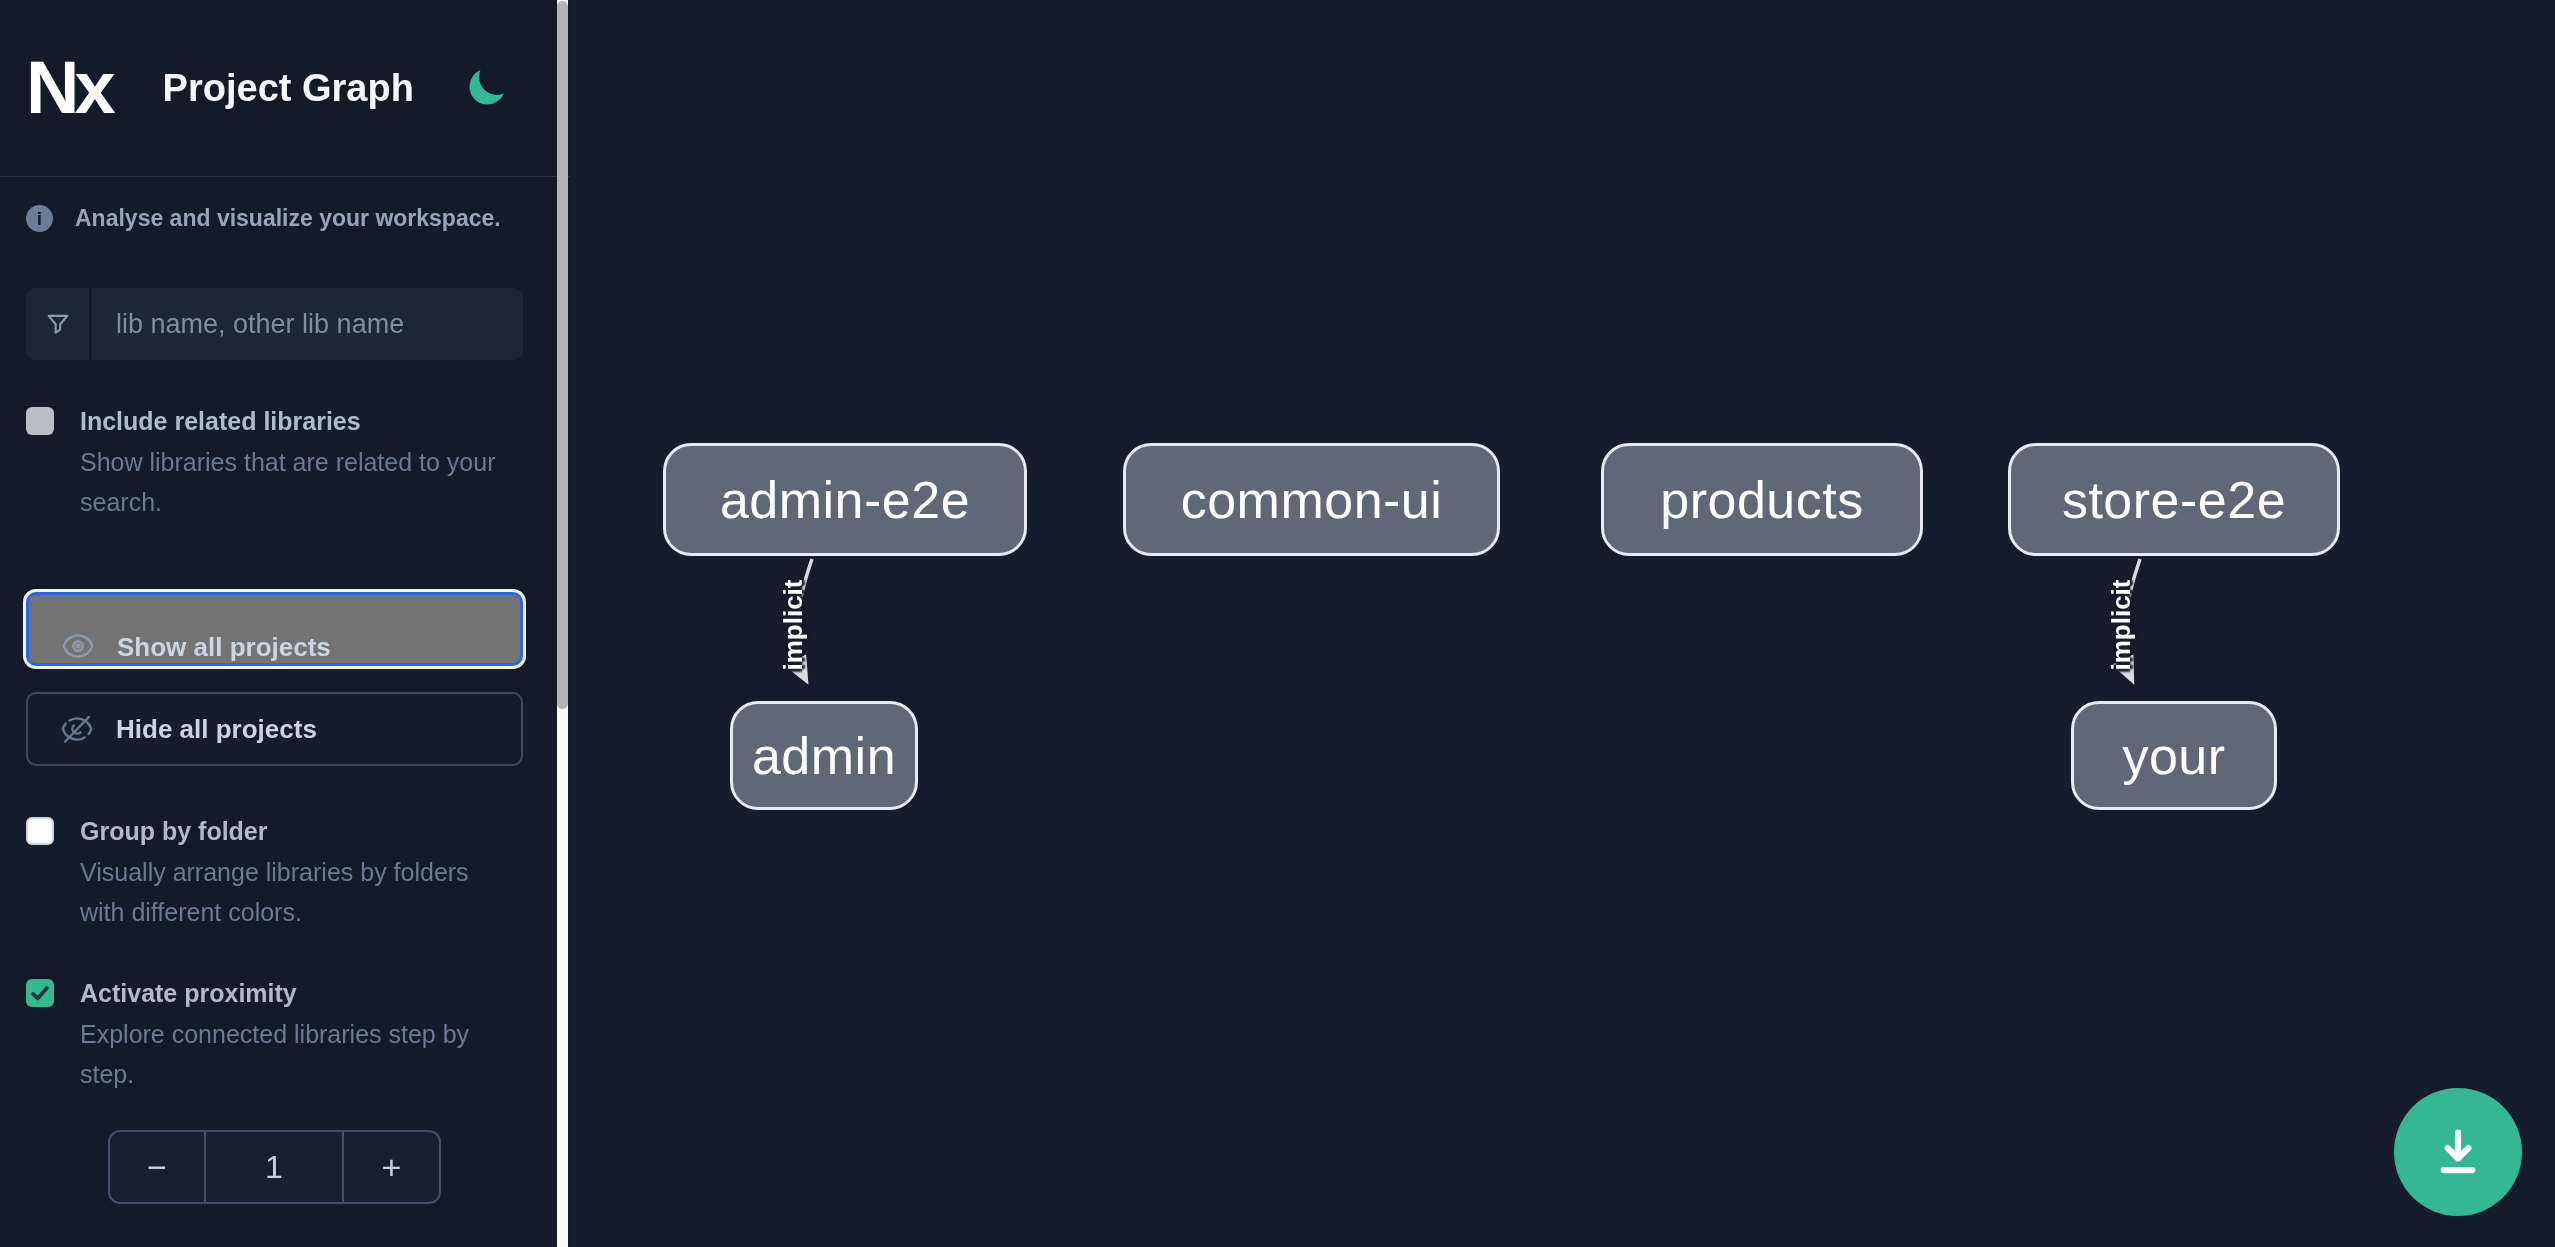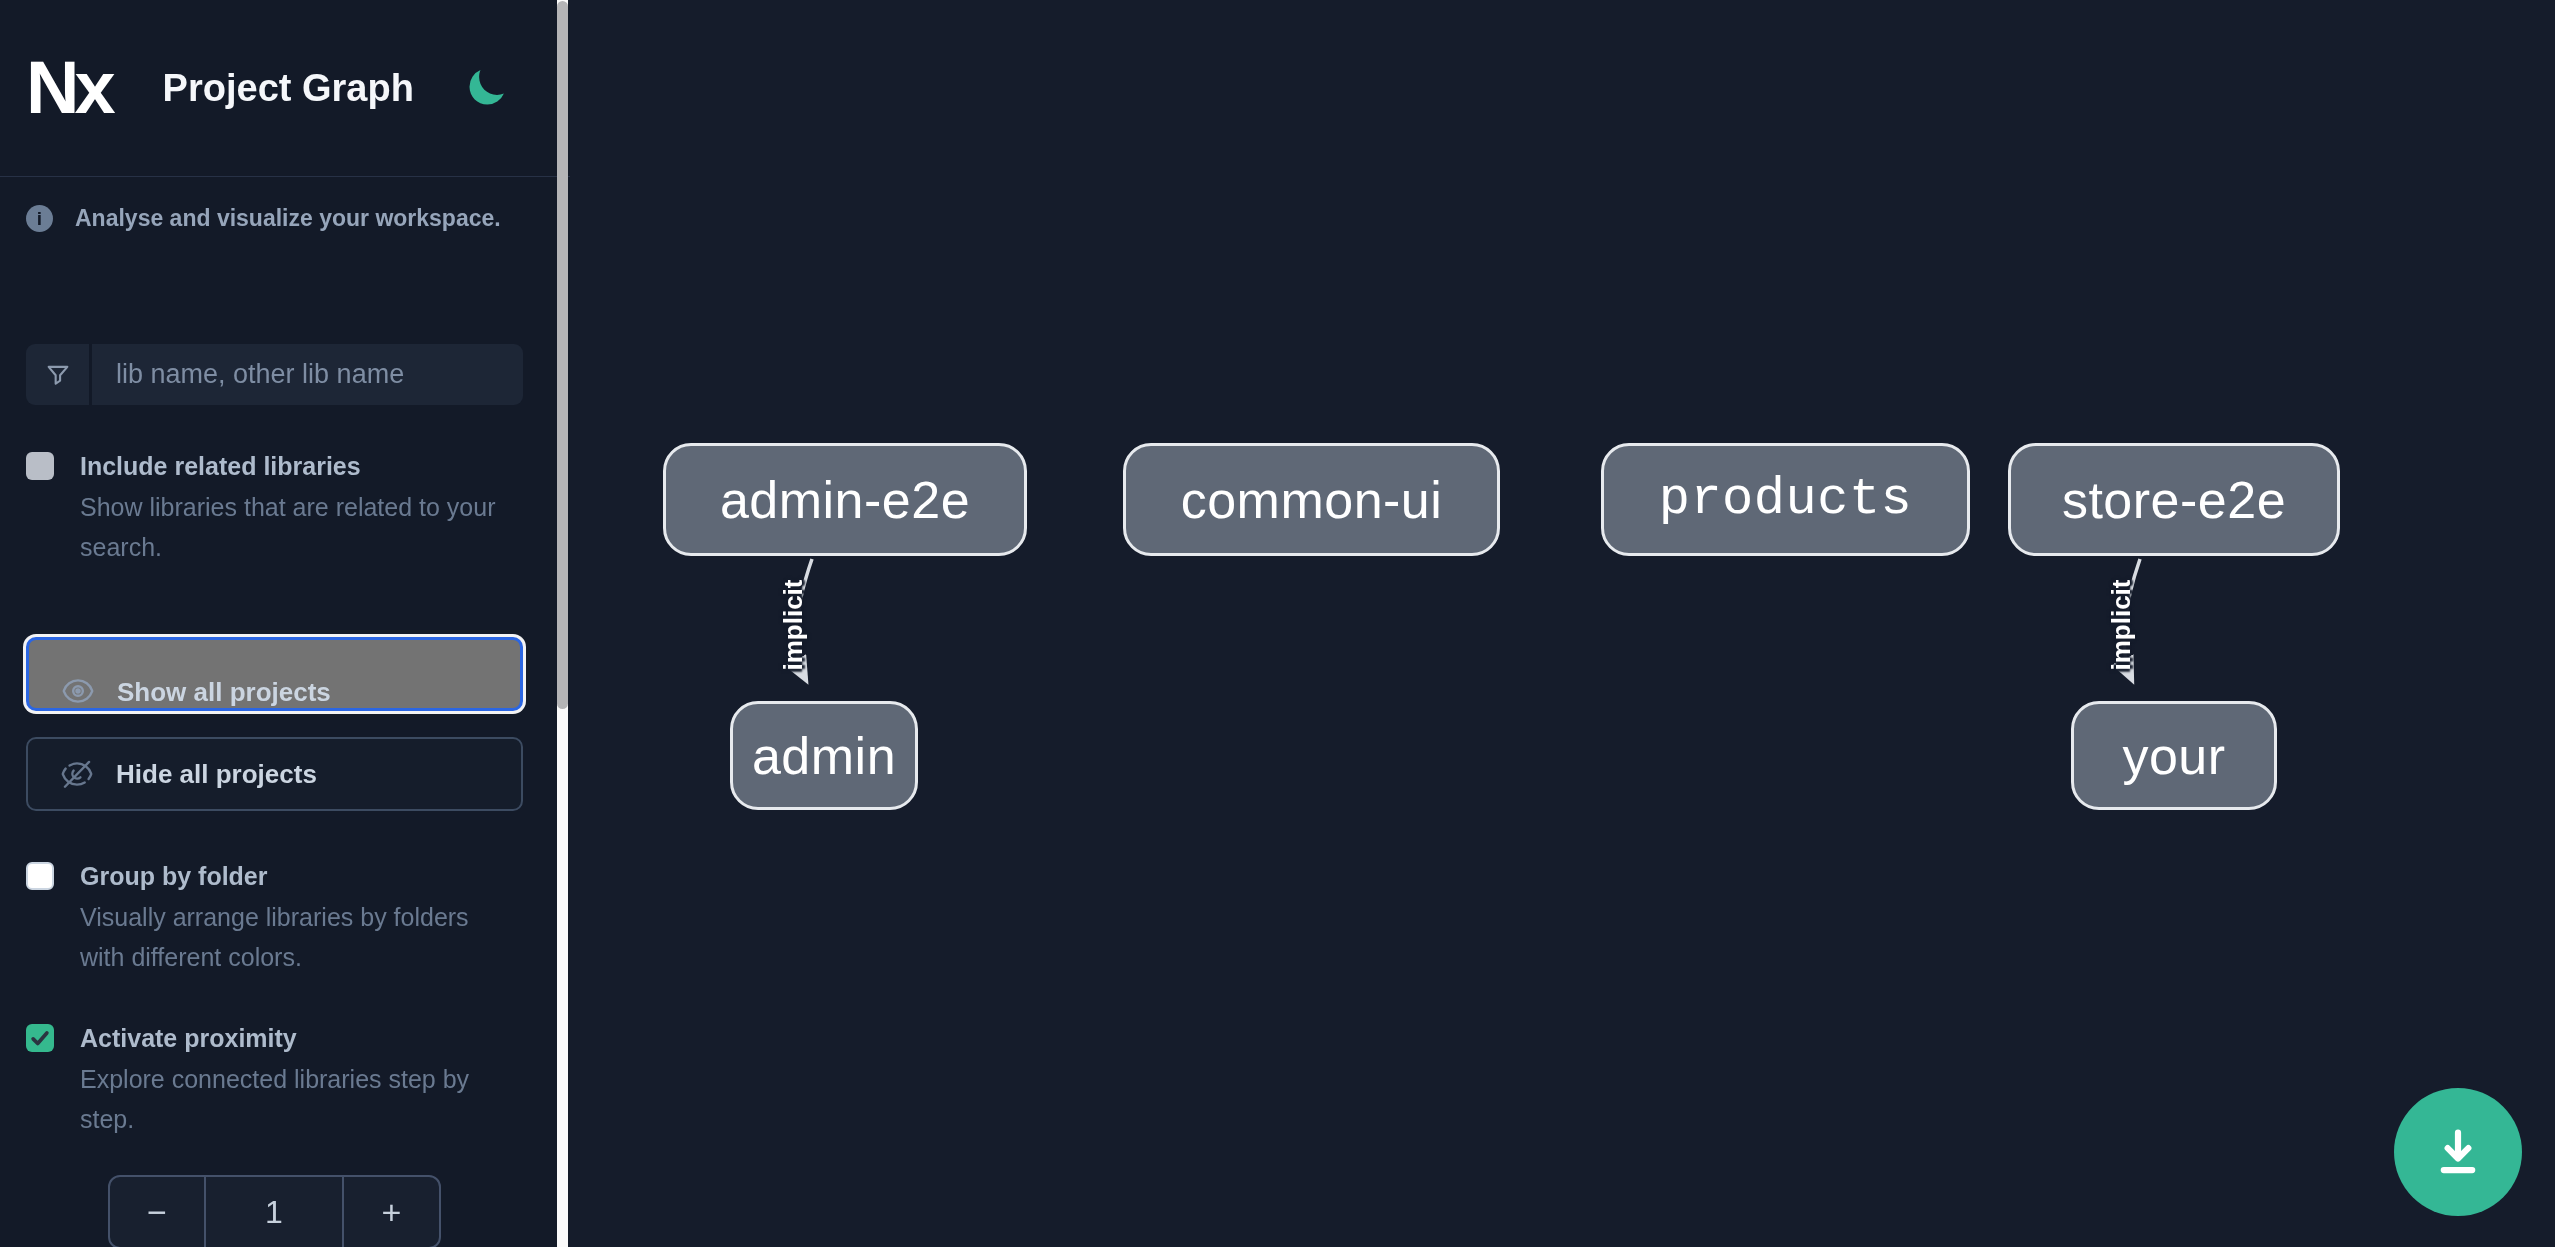--- a/index.html
+++ b/index.html
@@ -27,21 +27,21 @@
   .sb-header { height:177px; display:flex; align-items:center; padding:0 62px 0 26px; border-bottom:1px solid #273146; }
   .nx-logo { font-size:74px; font-weight:800; color:#ffffff; letter-spacing:-5px; line-height:1; }
   .sb-title { margin-left:52px; font-size:38px; font-weight:700; color:#f5f7fa; }
   .theme-btn { margin-left:auto; background:none; border:none; cursor:pointer; display:flex; }
 
   .info-row { display:flex; align-items:center; gap:22px; margin:28px 26px 0 26px; }
   .info-badge { width:27px; height:27px; border-radius:50%; background:#6b7d95; color:#131a28;
                 font-size:19px; font-weight:800; display:flex; align-items:center; justify-content:center; flex:0 0 27px; }
   .tagline { font-size:23px; font-weight:600; color:#96a5ba; }
 
-  .search-box { display:flex; align-items:stretch; margin:112px 26px 0 26px; width:497px; height:61px;
+  .search-box { display:flex; align-items:stretch; margin:56px 26px 0 26px; width:497px; height:72px;
                 background:#1d2636; border-radius:9px; overflow:hidden; }
   .search-icon-cell { width:66px; display:flex; align-items:center; justify-content:center;
                       border-right:3px solid #121927; }
   .search-box input { flex:1; background:transparent; border:none; outline:none; padding:0 24px;
                       font-size:27px; color:#e2e8f0; font-family:"Liberation Sans", sans-serif; }
   .search-box input::placeholder { color:#7e8da3; }
 
   .toggle-row { display:flex; gap:26px; margin-left:26px; margin-right:26px; }
   .toggle-texts { max-width:432px; }
   .toggle-label { font-size:25px; font-weight:700; color:#aebbcc; line-height:34px; }
@@ -89,21 +89,21 @@
 
     <div class="edge-label" style="left:223px; top:625px;">implicit</div>
     <div class="edge-label" style="left:1551px; top:625px;">implicit</div>
 
     <div class="node" style="left:93px;  top:443px; width:364px; height:113px;">
       <span>admin-e2e</span>
     </div>
     <div class="node" style="left:553px; top:443px; width:377px; height:113px;">
       <span>common-ui</span>
     </div>
-    <div class="node" style="left:1031px; top:443px; width:369px; height:113px;font-family:Liberation Mono, monospace;">
+    <div class="node" style="left:1031px; top:443px; width:322px; height:113px;">
       <span>products</span>
     </div>
     <div class="node" style="left:1438px; top:443px; width:332px; height:113px;">
       <span>store-e2e</span>
     </div>
     <div class="node" style="left:160px; top:701px; width:188px; height:109px;">
       <span>admin</span>
     </div>
     <div class="node" style="left:1501px; top:701px; width:206px; height:109px;">
       <span>your</span>

